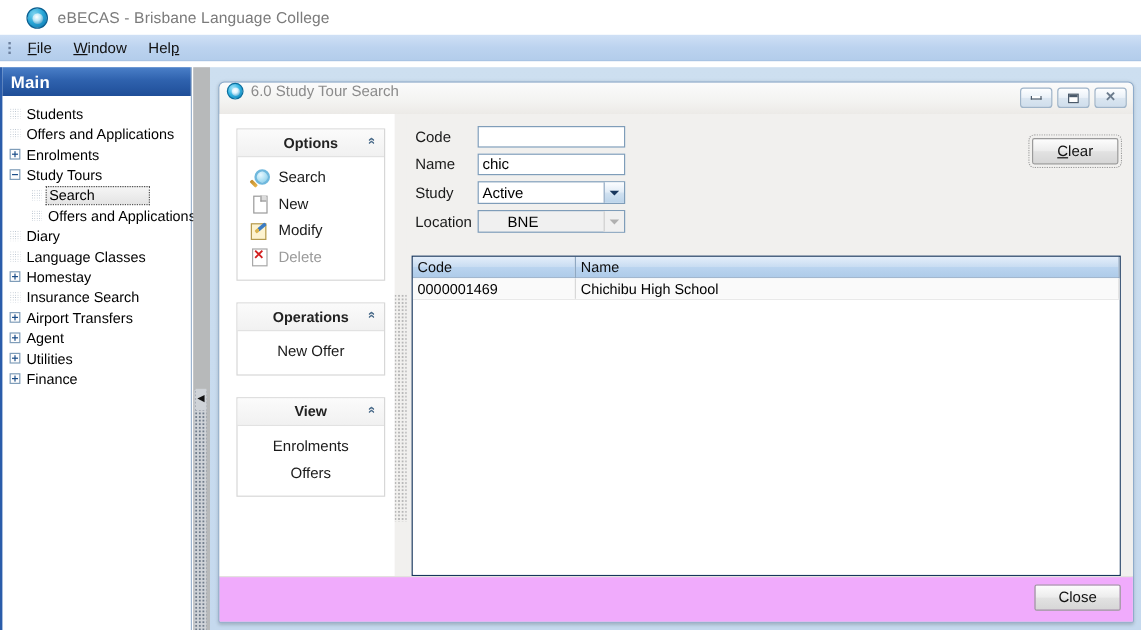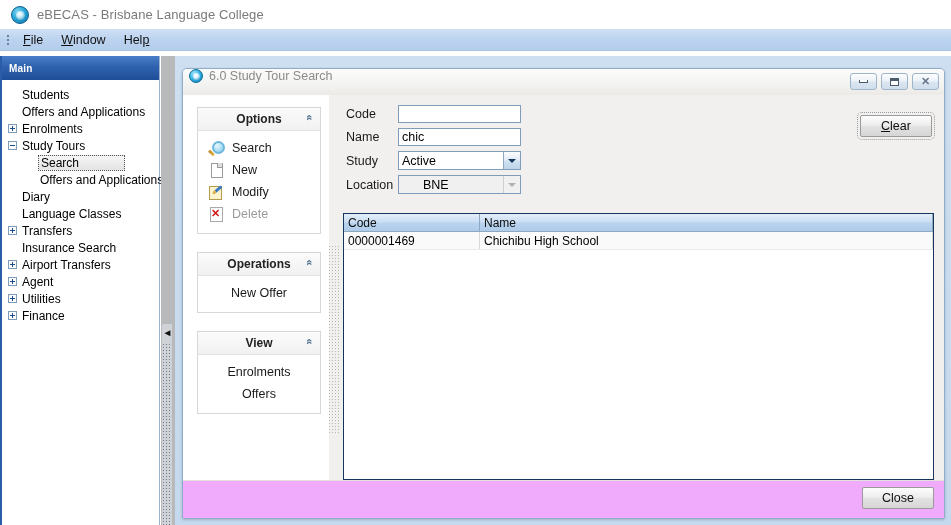--- a/index.html
+++ b/index.html
@@ -11,21 +11,21 @@
     font-family: "Liberation Sans", sans-serif;
     font-size: 12px;
     background: #ffffff;
   }
 
   
   .app-titlebar {
     position: absolute; left: 0; top: 0; width: 951px; height: 29px;
     background: #ffffff;
     display: flex; align-items: center;
-    padding-left: 11px;
+    padding-left: 22px;
   }
   .app-icon {
     width: 18px; height: 18px; margin-right: 8px;
     border-radius: 50%;
     background: radial-gradient(circle at 35% 30%, #7fd4f0 0%, #29a8d8 45%, #0b6fa8 100%);
     border: 1px solid #0a5f91;
     position: relative;
     flex: none;
   }
   .app-icon::after {
@@ -59,21 +59,21 @@
   
   .nav-panel {
     position: absolute; left: 0; top: 56px; width: 160px; height: 469px;
     background: #ffffff;
     border-left: 2px solid #2a5caa;
     border-right: 1px solid #9db4cf;
   }
   .nav-header {
     height: 24px; width: 100%;
     background: linear-gradient(to bottom, #4a7fc8 0%, #2f62ae 45%, #1f4e98 100%);
-    color: #ffffff; font-weight: bold; font-size: 10px;
+    color: #ffffff; font-weight: bold; font-size: 14px;
     display: flex; align-items: center; padding-left: 7px;
     letter-spacing: .2px;
   }
   .nav-tree { padding: 6px 0 0 0; }
   .nav-row {
     height: 17px; display: flex; align-items: center;
     font-size: 12px; color: #000; white-space: nowrap; cursor: default;
   }
   .nav-indent0 { padding-left: 6px; }
   .nav-indent1 { padding-left: 24px; }
@@ -409,21 +409,21 @@
       <div class="nav-row nav-indent0">
         <span class="dotlead"></span>
         <span class="nav-label">Diary</span>
       </div>
       <div class="nav-row nav-indent0">
         <span class="dotlead"></span>
         <span class="nav-label">Language Classes</span>
       </div>
       <div class="nav-row nav-indent0">
         <span class="expander plus"></span>
-        <span class="nav-label">Transfers</span>
+        <span class="nav-label">Homestay</span>
       </div>
       <div class="nav-row nav-indent0">
         <span class="dotlead"></span>
         <span class="nav-label">Insurance Search</span>
       </div>
       <div class="nav-row nav-indent0">
         <span class="expander plus"></span>
         <span class="nav-label">Airport Transfers</span>
       </div>
       <div class="nav-row nav-indent0">

